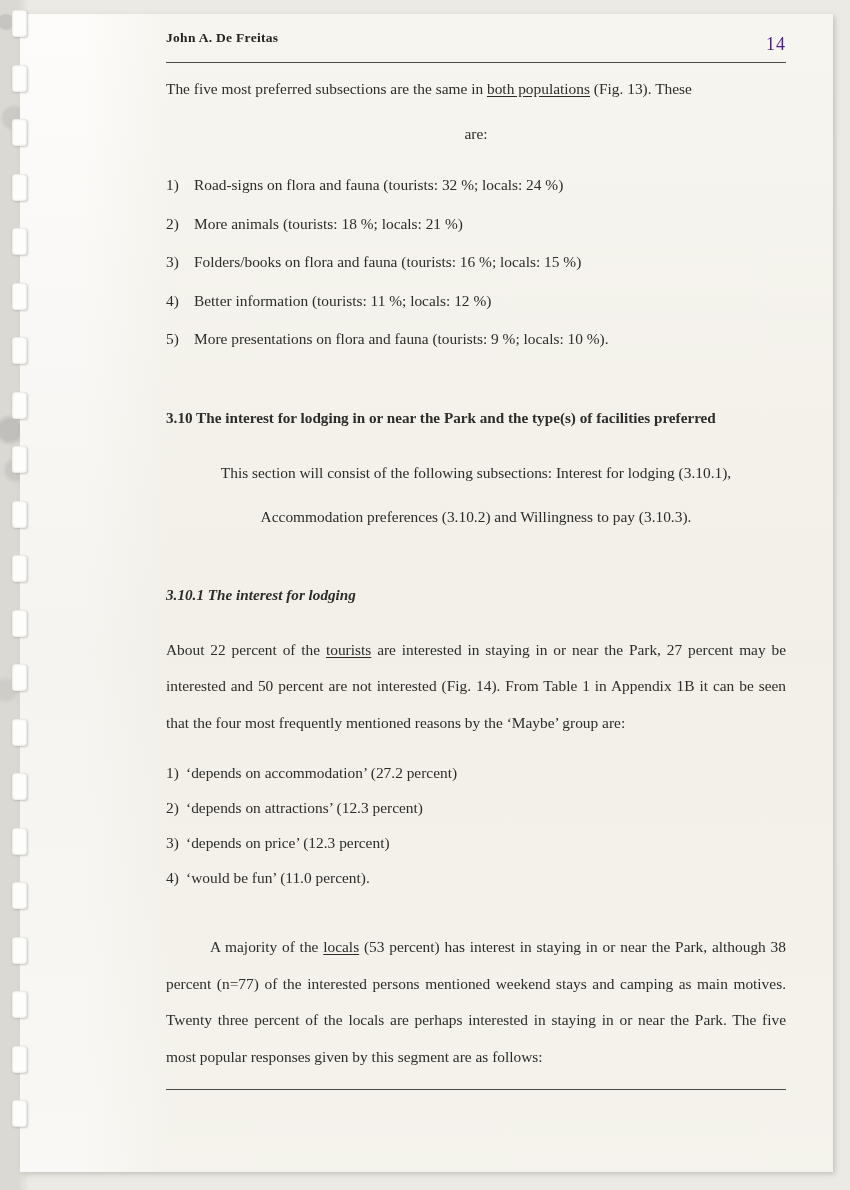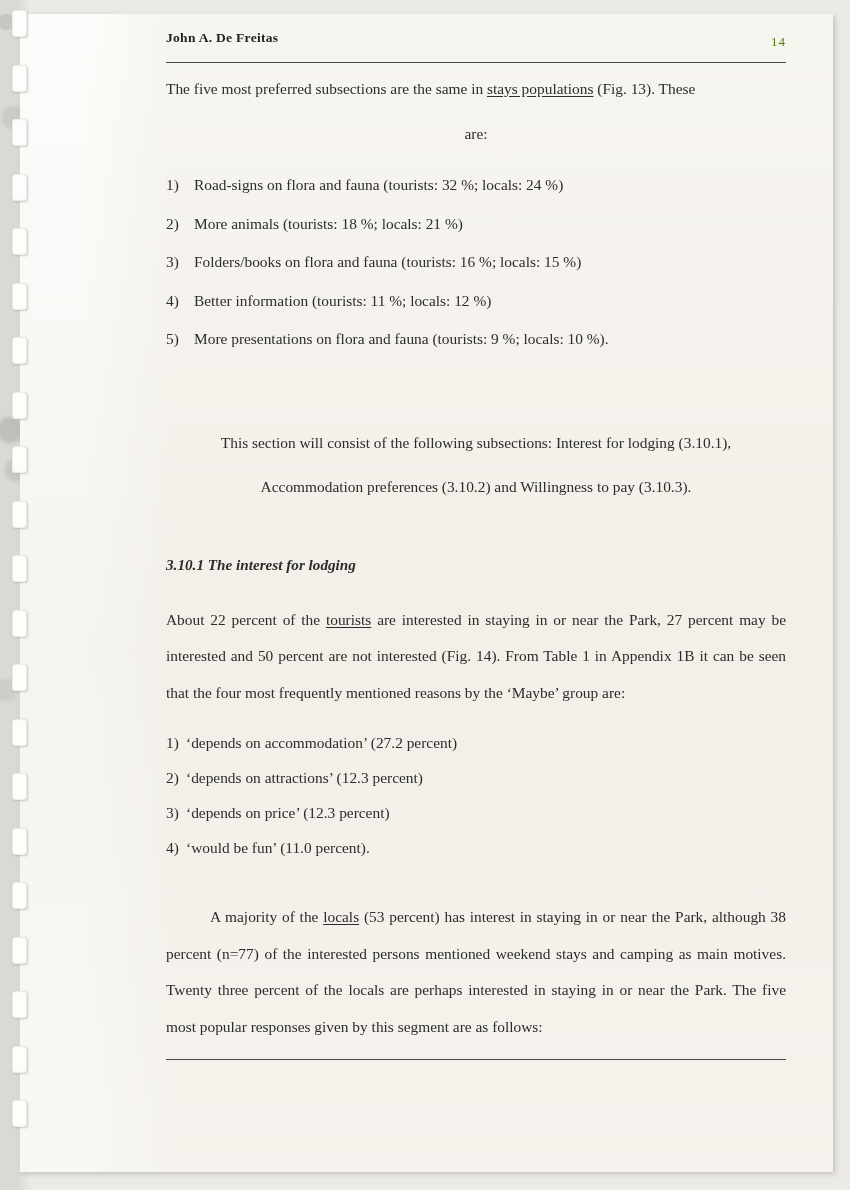--- a/index.html
+++ b/index.html
@@ -93,22 +93,22 @@
     top: 0;
     font-weight: bold;
     font-size: 13.5px;
     letter-spacing: .3px;
     color: #232321;
   }
   .folio {
     position: absolute;
     right: 0;
     top: 4px;
-    font-size: 13px;
-    color: #4d7c0f;
+    font-size: 18px;
+    color: #4c1d95;
     letter-spacing: 1px;
   }
 
   hr.rule {
     border: 0;
     border-top: 1.3px solid #4a4a47;
     margin: 6px 0 0 0;
   }
   hr.rule.bottom {
     margin: 0;
@@ -194,21 +194,21 @@
 
     <div class="running-head">
       <div class="author">John A. De Freitas</div>
       <div class="folio">14</div>
     </div>
 
     <hr class="rule">
 
     <p class="body">
       <span>The five most preferred subsections are the same in</span>
-      <u class="ul">stays populations</u>
+      <u class="ul">both populations</u>
       <span>(Fig. 13). These</span>
     </p>
 
     <p class="body tight">are:</p>
 
     <div class="sp-sm"></div>
 
     <ol class="numlist" id="improvements-list">
         <li class="li">
           <span class="num">1)</span>
@@ -227,20 +227,21 @@
           <span>Better information (tourists: 11 %; locals: 12 %)</span>
         </li>
         <li class="li">
           <span class="num">5)</span>
           <span>More presentations on flora and fauna (tourists: 9 %; locals: 10 %).</span>
         </li>
       </ol>
 
     <div class="sp-lg"></div>
 
+    <h3 class="sec">3.10 The interest for lodging in or near the Park and the type(s) of facilities preferred</h3>
 
     <div class="sp-sm"></div>
 
     <p class="body tight">This section will consist of the following subsections: Interest for lodging (3.10.1),</p>
     <p class="body tight">Accommodation preferences (3.10.2) and Willingness to pay (3.10.3).</p>
 
     <div class="sp-lg"></div>
 
     <h4 class="subsec">3.10.1 The interest for lodging</h4>
 

